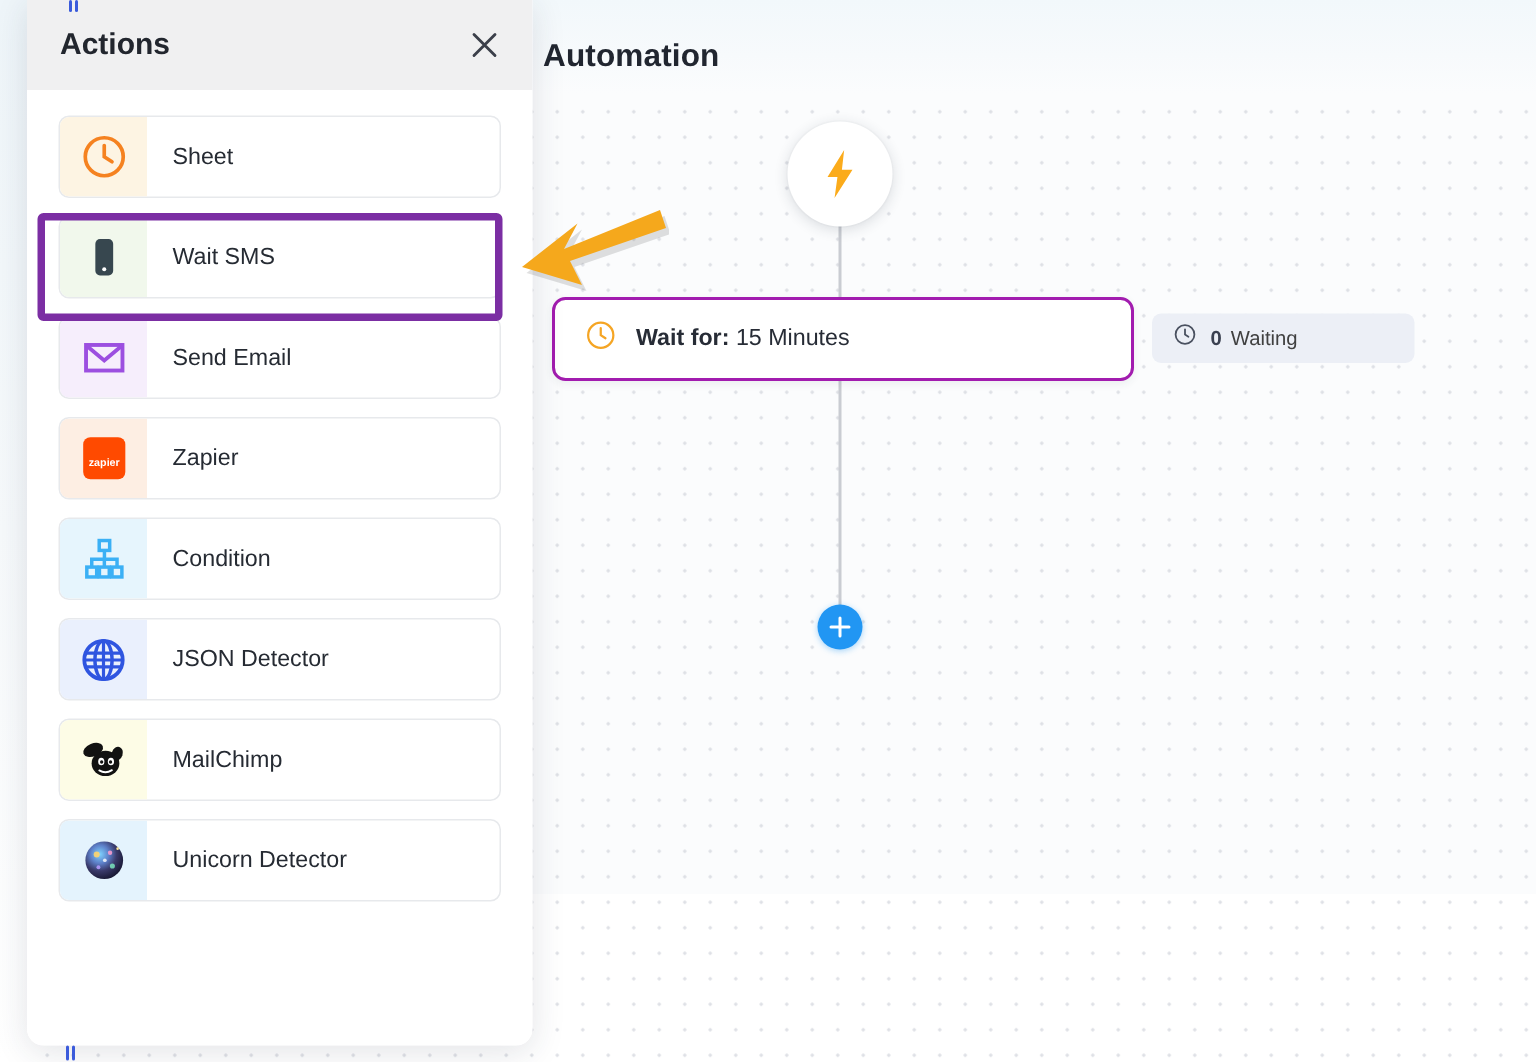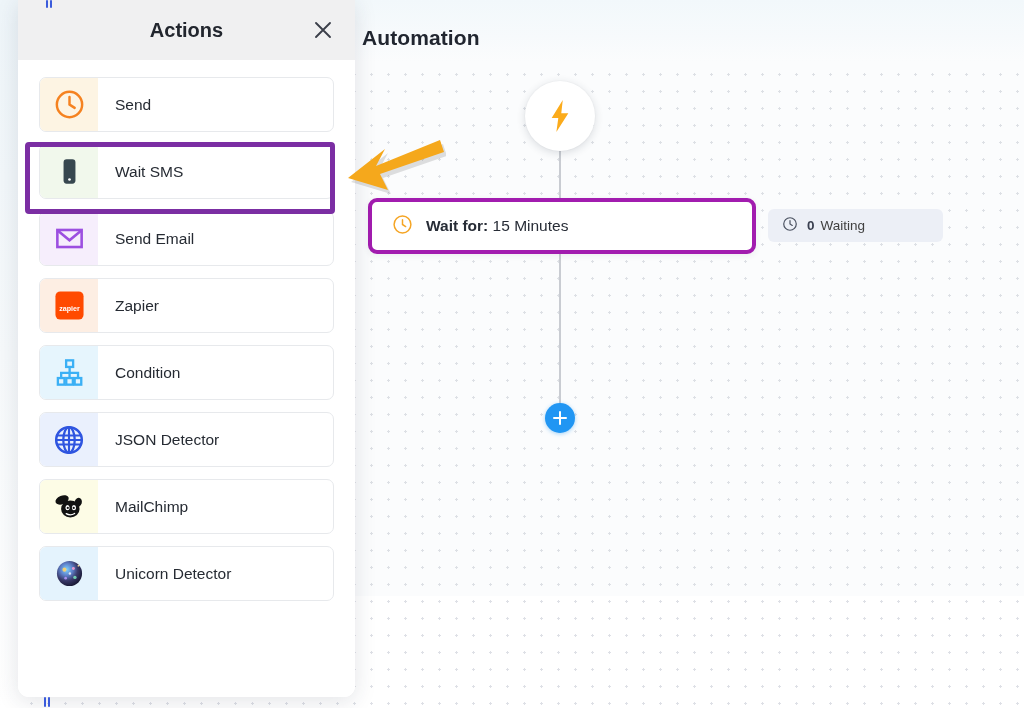--- a/index.html
+++ b/index.html
@@ -71,21 +71,21 @@
     box-shadow: 0 2px 9px rgba(40,50,70,.16), 0 0 0 1px rgba(0,0,0,.015);
     display: flex; align-items: center; justify-content: center;
   }
   .bolt { width: 26px; height: 32px; display:block; }
 
   .wait-card {
     position: absolute;
     left: 368px; top: 198px;
     width: 388px; height: 56px;
     background: #ffffff;
-    border: 4px solid #a21caf;
+    border: 2px solid #a21caf;
     border-radius: 9px;
     box-shadow: 0 2px 6px rgba(40,50,70,.07);
     display: flex; align-items: center;
     padding-left: 20px;
     gap: 13px;
   }
   .wait-card-text {
     font-size: 15.5px;
     color: #272c36;
     white-space: nowrap;
@@ -132,21 +132,20 @@
     border-radius: 0 0 11px 11px;
     box-shadow: 0 4px 22px rgba(40,50,70,.13);
     overflow: hidden;
   }
   .panel-header {
     position: relative;
     height: 60px;
     background: #f0f0f1;
     display: flex; align-items: center;
     padding: 0 22px;
-    justify-content: center;
   }
   .panel-title {
     font-size: 20px; font-weight: bold; color: #22262e;
   }
   .panel-close {
     position: absolute;
     right: 20px; top: 18px;
     width: 24px; height: 24px;
     cursor: pointer;
     display: flex; align-items:center; justify-content:center;
@@ -288,21 +287,21 @@
     </div>
     <div class="panel-body">
 
       <div class="action-item">
         <div class="action-icon-box" style="background:#fdf4e3">
           <svg width="31" height="31" viewBox="0 0 24 24" xmlns="http://www.w3.org/2000/svg">
             <circle cx="12" cy="12" r="9.8" fill="none" stroke="#f58220" stroke-width="1.9"></circle>
             <path d="M12 6.2 V12 L16 14.6" fill="none" stroke="#f58220" stroke-width="1.9" stroke-linecap="round"></path>
           </svg>
         </div>
-        <span class="action-label">Send</span>
+        <span class="action-label">Sheet</span>
       </div>
 
       <div class="action-item">
         <div class="action-icon-box" style="background:#f1f8ec">
           <svg width="31" height="31" viewBox="0 0 24 24" xmlns="http://www.w3.org/2000/svg">
             <rect x="7.4" y="2.6" width="9.2" height="18.8" rx="2.4" fill="#37474f"></rect>
             <circle cx="12" cy="18.2" r="1.05" fill="#ffffff"></circle>
           </svg>
         </div>
         <span class="action-label">Wait SMS</span>

